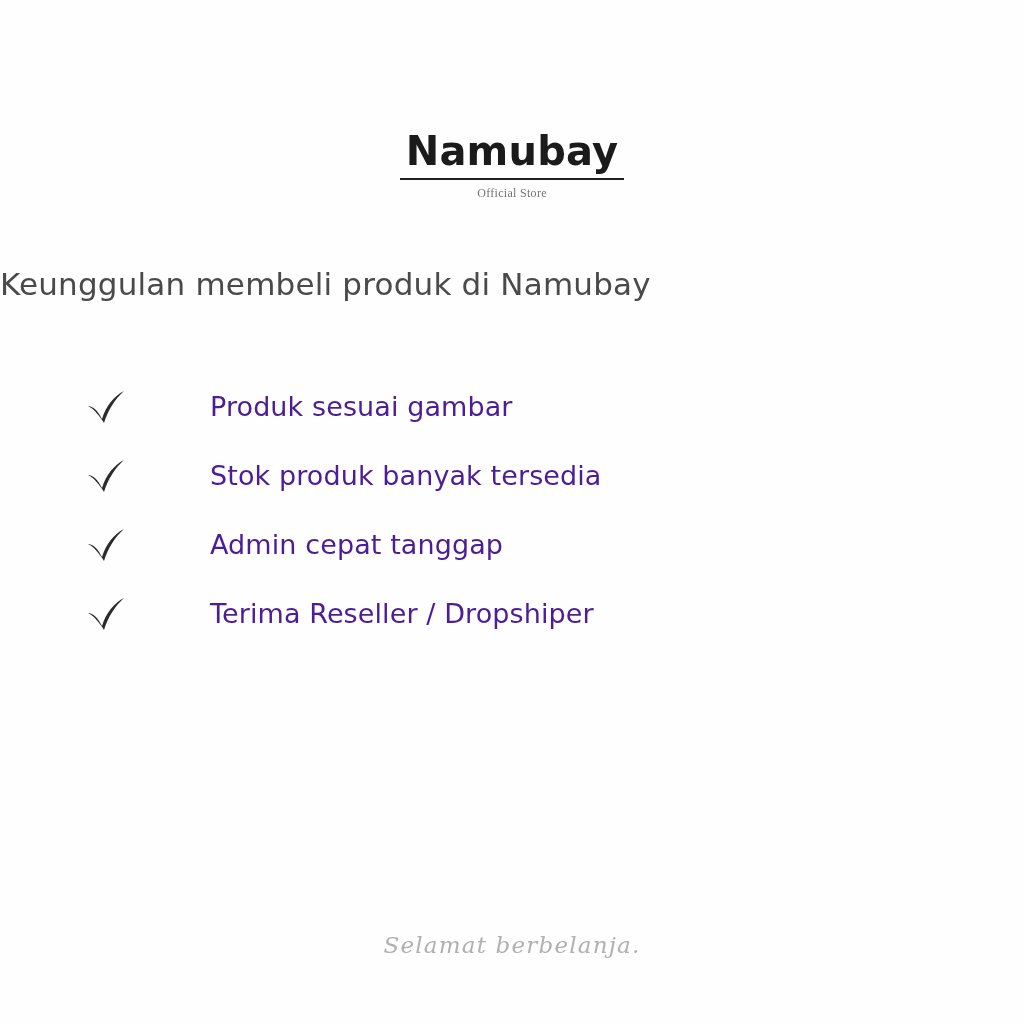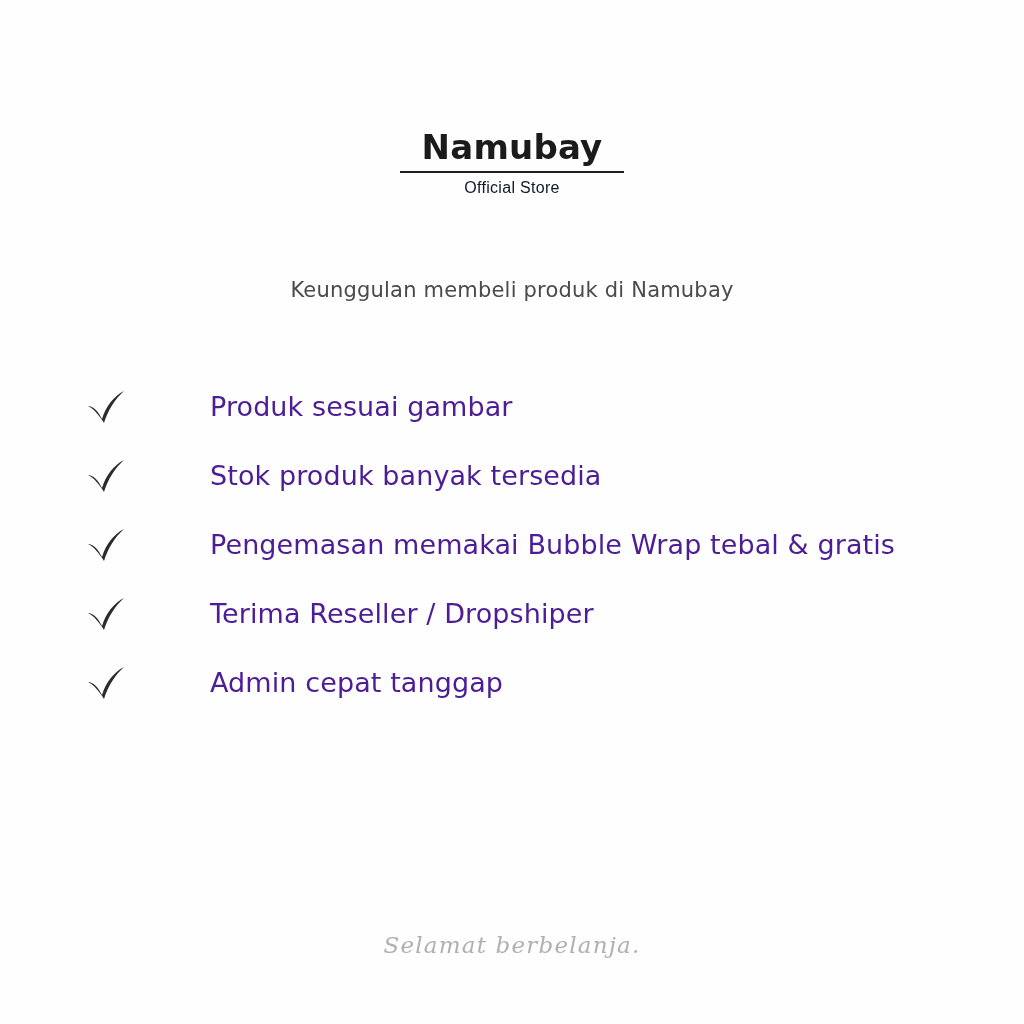--- a/index.html
+++ b/index.html
@@ -24,54 +24,53 @@
   
   .brand {
     position: absolute;
     top: 128px;
     left: 0;
     width: 100%;
     text-align: center;
   }
   .brand-name {
     font-family: "DejaVu Sans", sans-serif;
-    font-size: 34px;
+    font-size: 40px;
     font-weight: 700;
     color: #1b1b1b;
     letter-spacing: 0.2px;
     line-height: 1.15;
     display: inline-block;
   }
   .brand-rule {
     width: 224px;
     height: 2px;
     background: #1f1f1f;
     margin: 4px auto 0 auto;
   }
   .brand-sub {
-    font-family: Liberation Sans, sans-serif;
-    font-size: 16px;
-    color: #0f172a;
+    font-family: Liberation Serif, serif;
+    font-size: 12px;
+    color: #737373;
     margin-top: 6px;
     letter-spacing: 0.3px;
   }
 
   
   .headline {
     position: absolute;
     top: 266px;
     left: 0;
     width: 100%;
-    text-align: center;
+    text-align: left;
     font-family: "DejaVu Sans", sans-serif;
-    font-size: 21px;
+    font-size: 31px;
     font-weight: 400;
     color: #4a4a4a;
     letter-spacing: 0.2px;
-    margin-top: 12px;
   }
 
   
   .benefits {
     position: absolute;
     top: 372px;
     left: 86px;
     width: 900px;
   }
   .benefit-row {
@@ -140,45 +139,37 @@
 
     <div class="benefit-row">
       <span class="check-icon">
         <svg width="40" height="34" viewBox="0 0 40 34" aria-hidden="true">
           <path d="M2 16 C7 16 12 21 16 29 C20 16 28 6 38 1 C29 9 22 20 18 33 C13 25 8 19 2 16 Z" fill="currentColor"></path>
         </svg>
       </span>
       <span class="benefit-label">Stok produk banyak tersedia</span>
     </div>
 
+
+
     <div class="benefit-row">
       <span class="check-icon">
         <svg width="40" height="34" viewBox="0 0 40 34" aria-hidden="true">
           <path d="M2 16 C7 16 12 21 16 29 C20 16 28 6 38 1 C29 9 22 20 18 33 C13 25 8 19 2 16 Z" fill="currentColor"></path>
         </svg>
       </span>
-      <span class="benefit-label">Pengemasan memakai Bubble Wrap tebal &amp; gratis</span>
+      <span class="benefit-label">Admin cepat tanggap</span>
     </div>
-
 
     <div class="benefit-row">
       <span class="check-icon">
         <svg width="40" height="34" viewBox="0 0 40 34" aria-hidden="true">
           <path d="M2 16 C7 16 12 21 16 29 C20 16 28 6 38 1 C29 9 22 20 18 33 C13 25 8 19 2 16 Z" fill="currentColor"></path>
         </svg>
       </span>
       <span class="benefit-label">Terima Reseller / Dropshiper</span>
     </div>
 
-    <div class="benefit-row">
-      <span class="check-icon">
-        <svg width="40" height="34" viewBox="0 0 40 34" aria-hidden="true">
-          <path d="M2 16 C7 16 12 21 16 29 C20 16 28 6 38 1 C29 9 22 20 18 33 C13 25 8 19 2 16 Z" fill="currentColor"></path>
-        </svg>
-      </span>
-      <span class="benefit-label">Admin cepat tanggap</span>
-    </div>
-
   </div>
 
   <div class="footer-note">Selamat berbelanja.</div>
 
 </div>
 
 </body></html>

